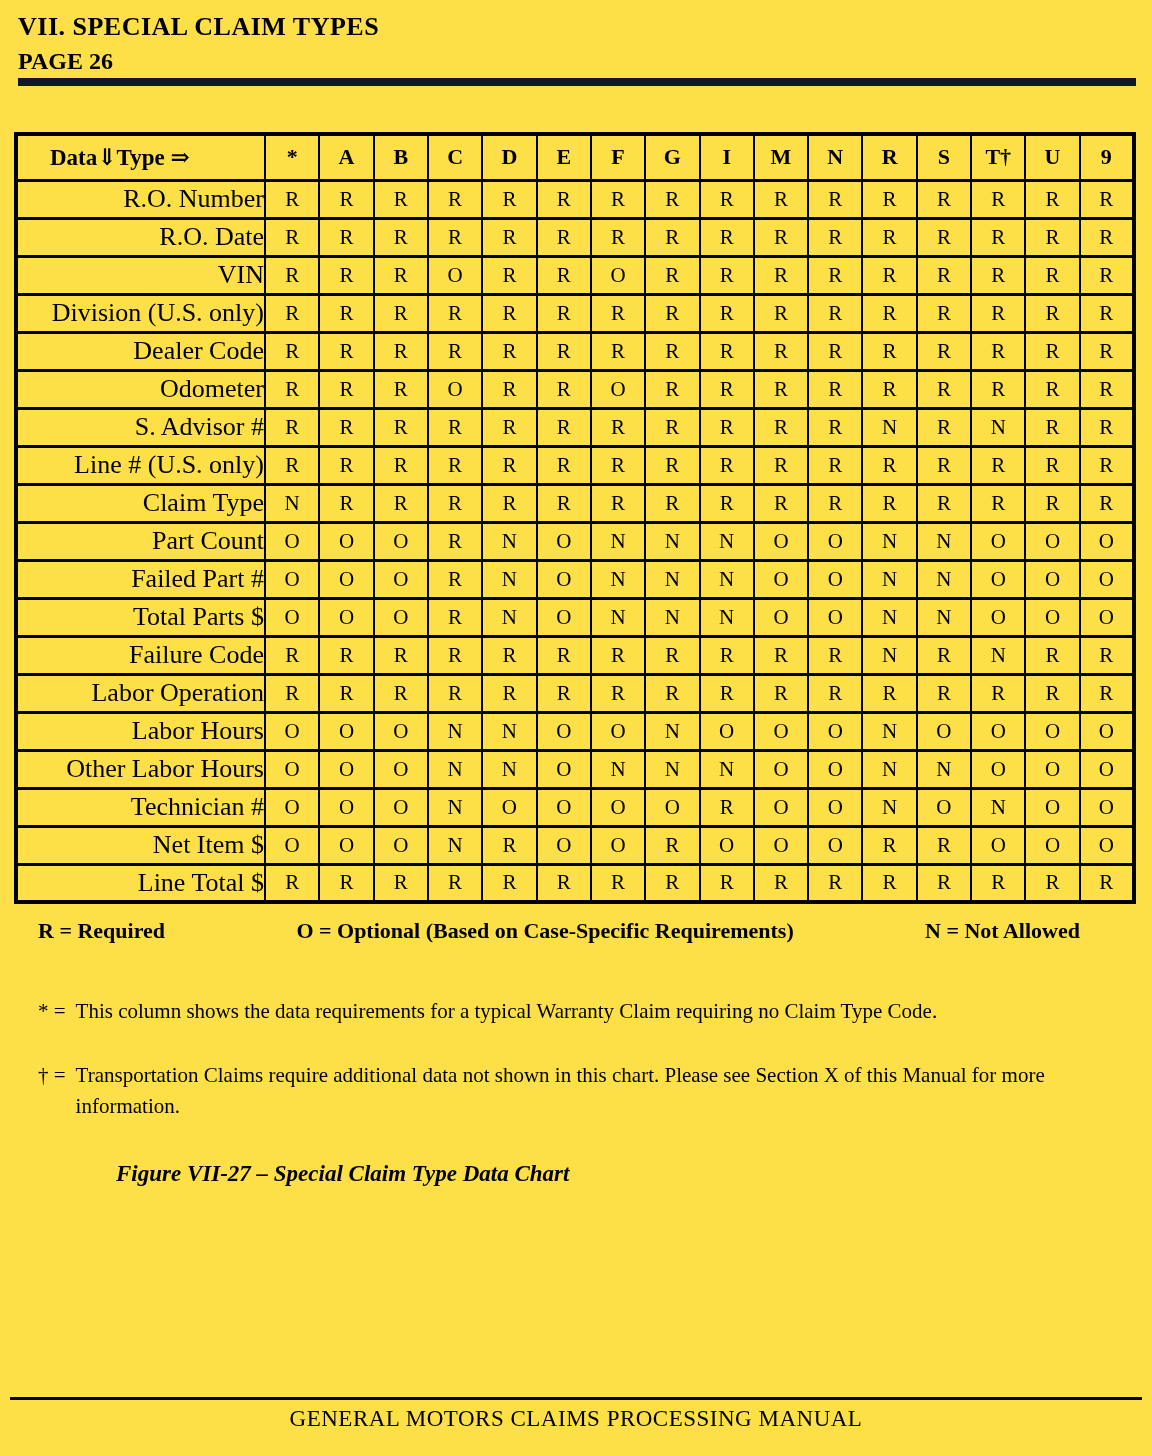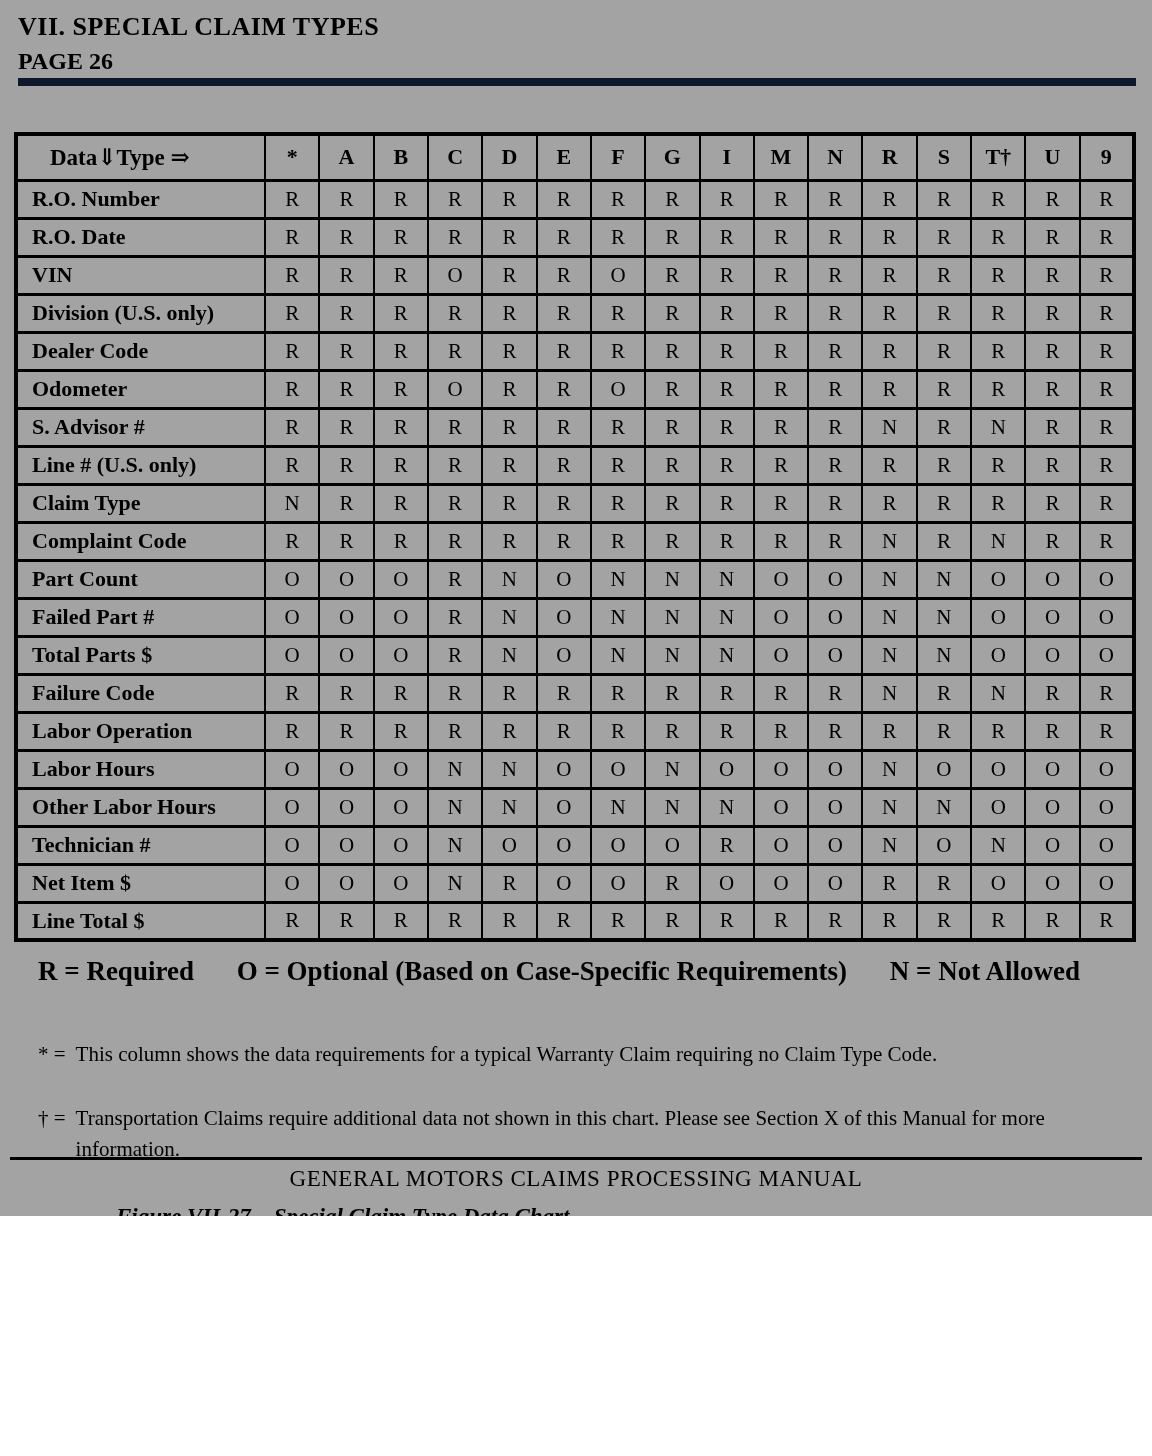--- a/index.html
+++ b/index.html
@@ -1,19 +1,19 @@
 <!DOCTYPE html>
 <html><head>
 <meta charset="utf-8">
 <style>
   html,body { margin:0; padding:0; background:#ffffff; }
   .page {
     position:relative;
-    width:1152px; height:1216px;
-    background:#a3a3a3; color:#000;
+    width:1152px; height:1456px;
+    background:#fde047; color:#000;
     font-family:"Liberation Serif","DejaVu Serif",serif;
     overflow:hidden;
   }
   .head-block { padding:12px 16px 0 18px; }
   .section-title { font-size:26px; font-weight:bold; letter-spacing:0.5px; }
   .page-row { font-size:24px; font-weight:bold; margin-top:6px; padding-bottom:3px;
               border-bottom:8px solid #0f172a; }
   table.claims {
     border-collapse:collapse; table-layout:fixed;
     width:1122px; margin:46px auto 0 14px;
@@ -24,24 +24,24 @@
     text-align:center; vertical-align:middle;
     font-size:21px; padding:0; overflow:hidden;
   }
   table.claims thead tr { height:46px; }
   table.claims tbody tr { height:38px; }
   th.corner { width:246px; }
   .corner-inner { display:flex; align-items:center;
                   padding:0 14px 0 32px; font-size:23px; font-weight:bold; }
   table.claims thead th.colhead { font-weight:bold; font-size:22px; }
   table.claims tbody th.rowlabel {
-    text-align:left; font-weight:bold; padding-left:14px; font-size:22px;
+    text-align:right; font-weight:normal; padding-left:14px; font-size:26px;
   }
   .legend { display:flex; justify-content:space-between; align-items:baseline;
-            margin:14px 72px 0 38px; font-weight:bold; font-size:27px; }
+            margin:14px 72px 0 38px; font-weight:bold; font-size:22px; }
   .footnote { display:flex; margin:0 40px 0 38px; font-size:21px; line-height:1.45; }
   .footnote .sym { white-space:pre; margin-right:10px; }
   .fn1 { margin-top:52px; }
   .fn2 { margin-top:34px; }
   .fn2 .txt { max-width:1010px; }
   .caption { margin-top:40px; padding-left:116px;
              font-weight:bold; font-style:italic; font-size:23px; }
   .page-footer { position:absolute; left:0; right:0; bottom:24px; }
   .footer-rule { border-top:3px solid #000; margin:0 10px; }
   .footer-text { text-align:center; font-weight:normal; font-size:23px;
@@ -250,39 +250,20 @@
           <td>R</td>
           <td>R</td>
           <td>R</td>
           <td>R</td>
           <td>R</td>
           <td>R</td>
           <td>R</td>
           <td>R</td>
         </tr>
         <tr>
-          <th class="rowlabel">Complaint Code</th>
-          <td>R</td>
-          <td>R</td>
-          <td>R</td>
-          <td>R</td>
-          <td>R</td>
-          <td>R</td>
-          <td>R</td>
-          <td>R</td>
-          <td>R</td>
-          <td>R</td>
-          <td>R</td>
-          <td>N</td>
-          <td>R</td>
-          <td>N</td>
-          <td>R</td>
-          <td>R</td>
-        </tr>
-        <tr>
           <th class="rowlabel">Part Count</th>
           <td>O</td>
           <td>O</td>
           <td>O</td>
           <td>R</td>
           <td>N</td>
           <td>O</td>
           <td>N</td>
           <td>N</td>
           <td>N</td>

